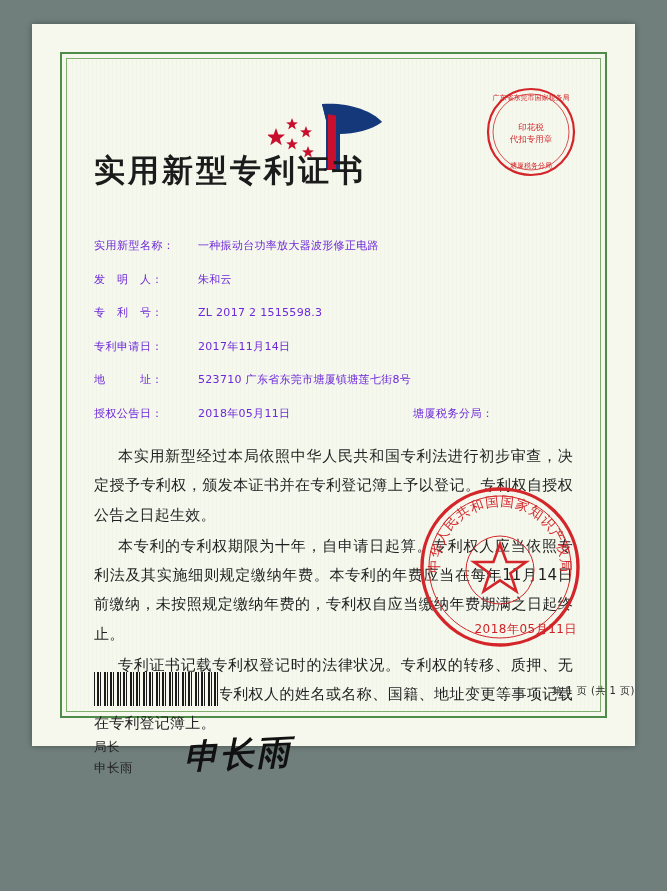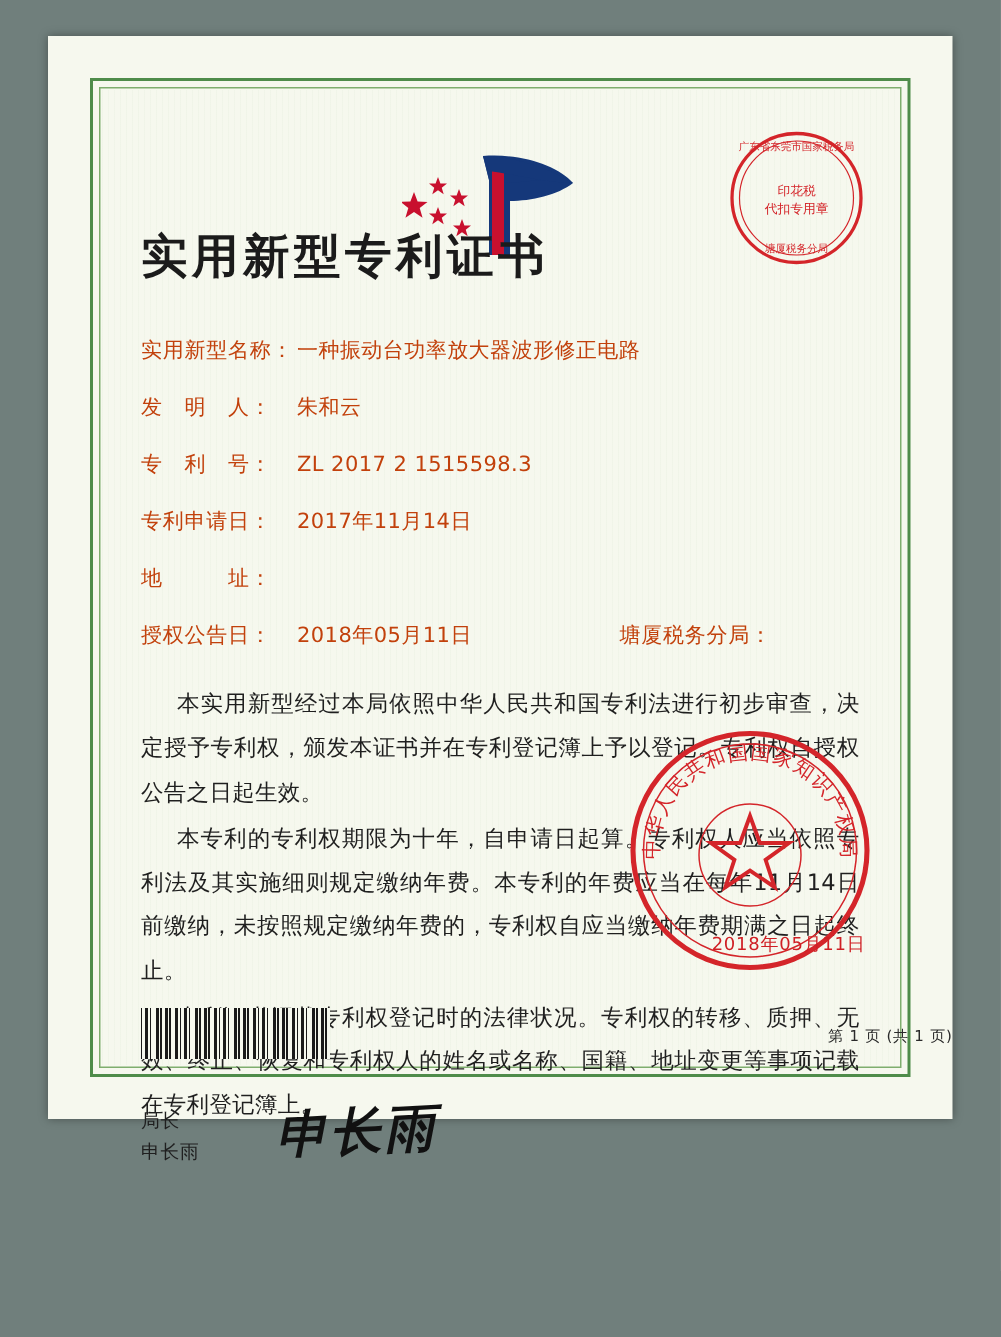--- a/index.html
+++ b/index.html
@@ -96,23 +96,23 @@
   h1.title {
     font-family: "DejaVu Serif", "Liberation Serif", serif;
     font-weight: bold;
     font-size: 31px;
     letter-spacing: 3px;
     color: #1b1b1b;
     margin: 66px 0 0 0;
   }
 
   .fields {
-    margin-top: 32px;
-    font-size: 14px;
-    color: #c2410c;
+    margin-top: 46px;
+    font-size: 11px;
+    color: #6d28d9;
   }
   .field-row {
     display: flex;
     align-items: baseline;
     margin-bottom: 17px;
     line-height: 1.5;
   }
   .f-label {
     width: 104px;
     flex: 0 0 104px;
@@ -272,20 +272,21 @@
         <div class="field-row">
           <div class="f-label">专　利　号：</div>
           <div class="f-value">ZL 2017 2 1515598.3</div>
         </div>
         <div class="field-row">
           <div class="f-label">专利申请日：</div>
           <div class="f-value">2017年11月14日</div>
         </div>
         <div class="field-row">
           <div class="f-label">地　　　址：</div>
+          <div class="f-value">523710 广东省东莞市塘厦镇塘莲七街8号</div>
         </div>
         <div class="field-row two-col">
           <div class="f-label">授权公告日：</div>
           <div class="f-value">2018年05月11日</div>
           <div class="f-label2">塘厦税务分局：</div>
         </div>
       </div>
 
       <div class="body-text">
         <p>本实用新型经过本局依照中华人民共和国专利法进行初步审查，决定授予专利权，颁发本证书并在专利登记簿上予以登记。专利权自授权公告之日起生效。</p>

